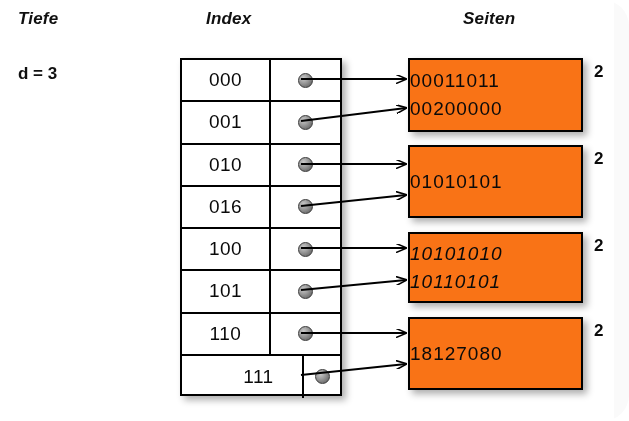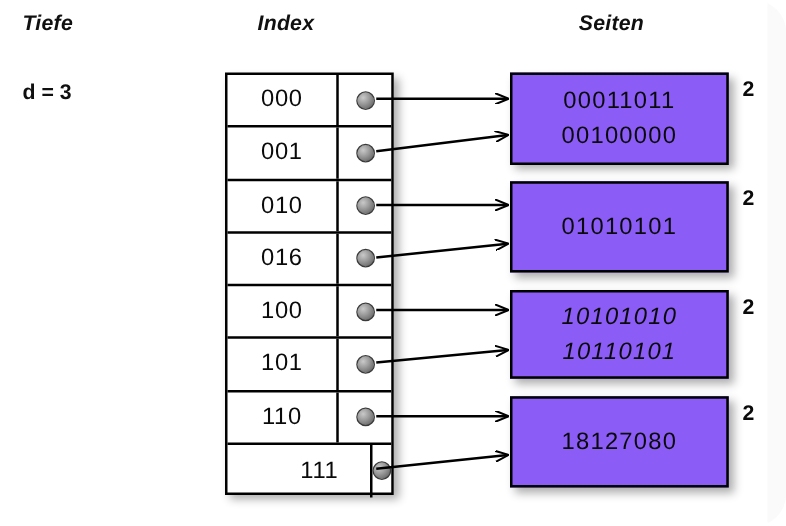--- a/index.html
+++ b/index.html
@@ -49,21 +49,21 @@
     font-weight: 600;
     color: #101010;
     white-space: nowrap;
   }
 
   
   #index-table {
     position: absolute;
     left: 180px;
     top: 58px;
-    width: 135px;
+    width: 162px;
     height: 338px;
     border: 2.5px solid #000;
     box-sizing: border-box;
     background: #ffffff;
     box-shadow: 4px 4px 7px rgba(0,0,0,0.32);
   }
   .index-row {
     position: relative;
     height: 42.25px;
     box-sizing: border-box;
@@ -97,25 +97,24 @@
     box-sizing: border-box;
   }
 
   
   .page-box {
     position: absolute;
     left: 408px;
     width: 175px;
     border: 2.5px solid #000;
     box-sizing: border-box;
-    background: #8b5cf6;
+    background: #f97316;
     box-shadow: 4px 4px 7px rgba(0,0,0,0.32);
     display: flex;
     flex-direction: column;
-    align-items: center;
     justify-content: center;
   }
   .page-line {
     font-size: 19px;
     color: #0a0a0a;
     letter-spacing: 1px;
     line-height: 1.45;
   }
   .page-depth {
     position: absolute;
@@ -194,21 +193,21 @@
     <div class="index-row">
       <div class="index-key">111</div>
       <div class="index-ptr">
         <span class="bullet"></span>
       </div>
     </div>
   </div>
 
   <div class="page-box" id="page-box-0" style="top:58px;height:74px;">
     <div class="page-line">00011011</div>
-    <div class="page-line">00100000</div>
+    <div class="page-line">00200000</div>
   </div>
   <div class="page-depth" style="top:62px;">2</div>
 
   <div class="page-box" id="page-box-1" style="top:145px;height:73px;">
     <div class="page-line">01010101</div>
   </div>
   <div class="page-depth" style="top:149px;">2</div>
 
   <div class="page-box" id="page-box-2" style="top:232px;height:71px;font-style:italic;">
     <div class="page-line">10101010</div>

